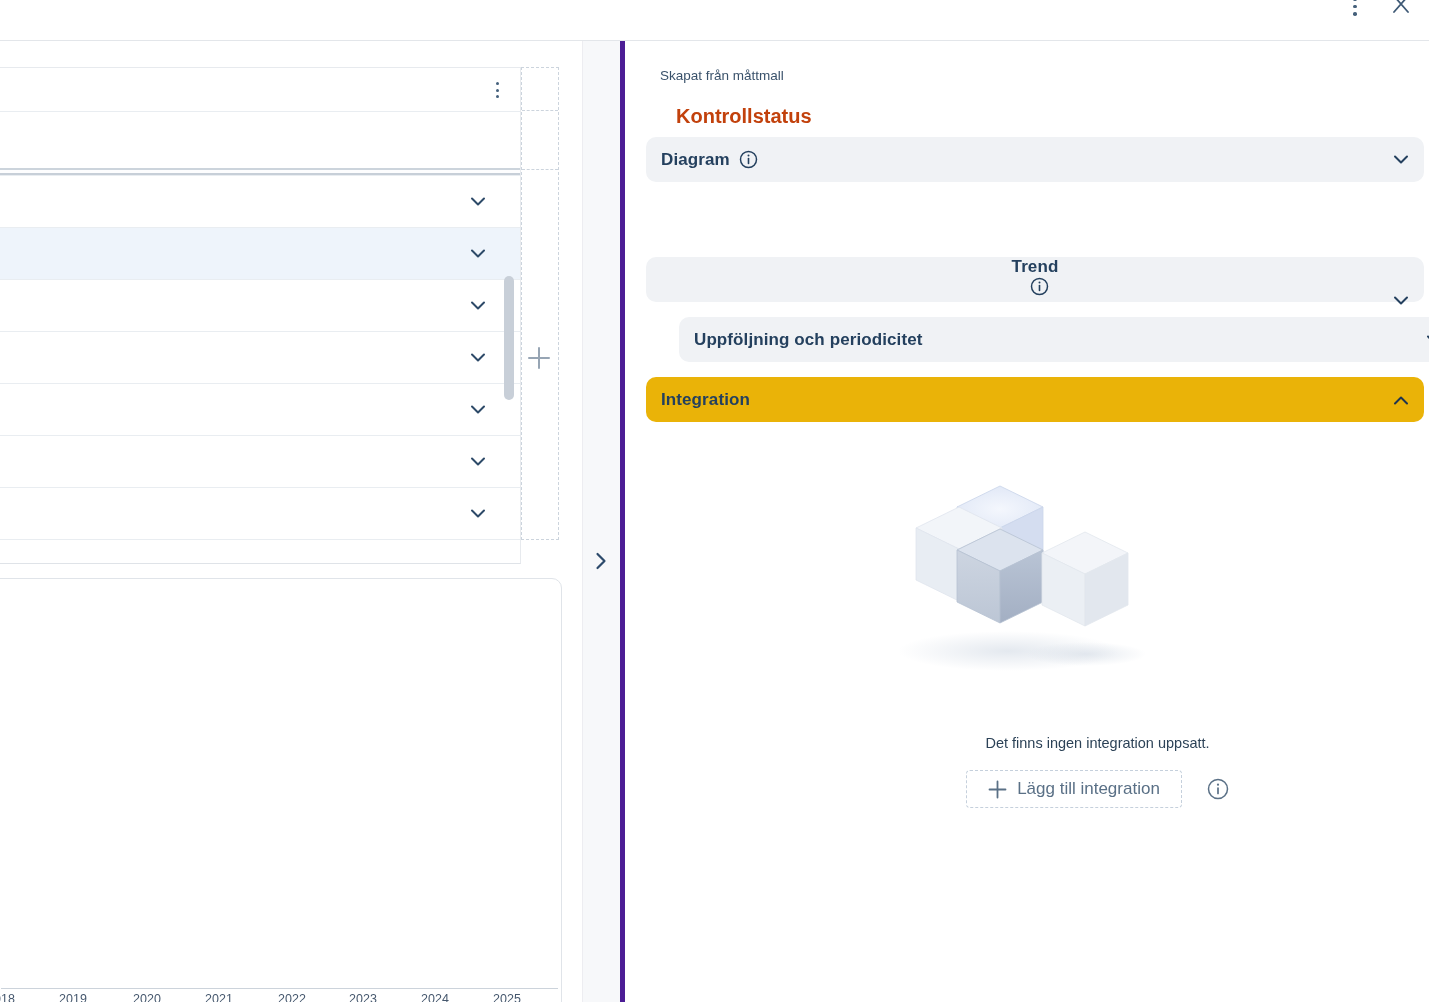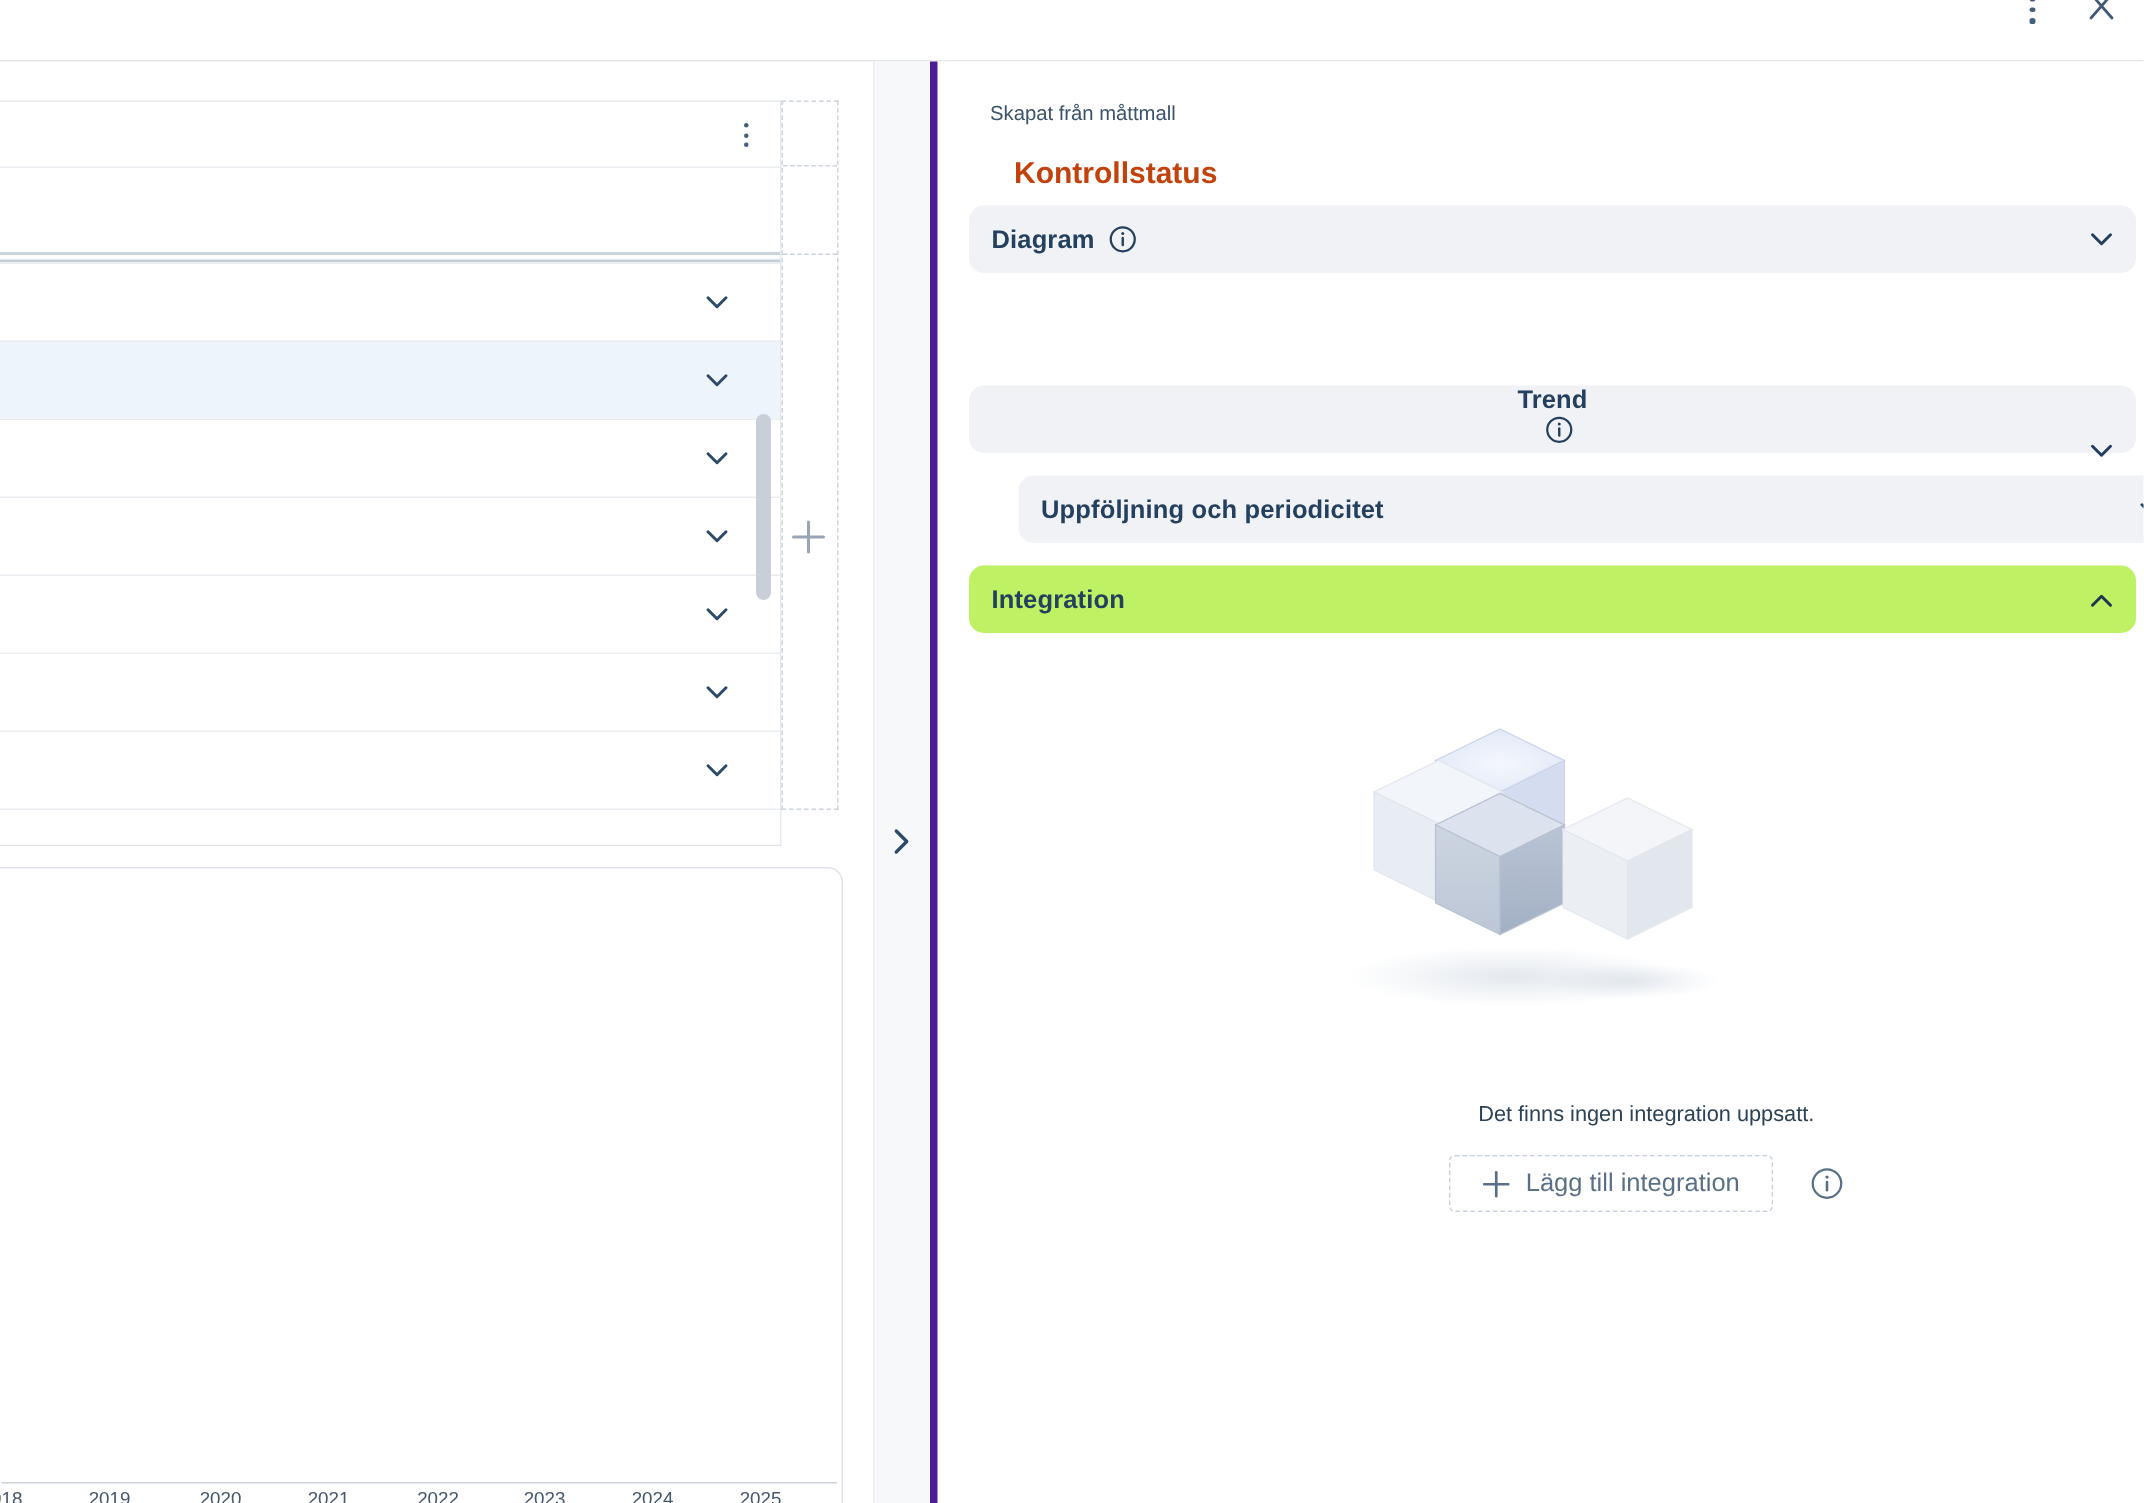--- a/index.html
+++ b/index.html
@@ -43,21 +43,21 @@
   .expand-btn{position:absolute;left:12px;top:511px;background:transparent;border:none;padding:0;cursor:pointer;}
   
   .right-panel{position:absolute;left:620px;top:41px;width:940px;height:961px;background:#fff;border-left:5px solid #4c1d95;box-sizing:border-box;text-decoration:underline;}
   .subtitle{position:absolute;left:35px;top:27px;font-size:13.5px;color:#3a526b;}
   .panel-title{position:absolute;left:35px;top:48px;margin:16px;font-size:20px;font-weight:bold;color:#c2410c;}
   .section{position:absolute;left:21px;width:778px;height:45px;border-radius:10px;background:#f0f2f5;
            display:flex;align-items:center;padding:0 15px;box-sizing:border-box;cursor:pointer;}
   .section .lbl{font-size:17px;font-weight:bold;color:#24405e;letter-spacing:.1px;}
   .section .info{margin-left:9px;display:flex;align-items:center;}
   .section .chev{margin-left:auto;display:flex;align-items:center;}
-  .section.active{background:#bef264;}
+  .section.active{background:#eab308;}
   .sec-0{top:96px;} .sec-1{top:156px;} .sec-2{top:216px;flex-direction:column;} .sec-3{top:276px;margin-left:33px;} .sec-4{top:336px;}
   .cubes{position:absolute;left:265px;top:437px;}
   .empty-text{position:absolute;left:0;top:694px;width:100%;text-align:center;padding-left:10px;box-sizing:border-box;
               font-size:14.5px;color:#2c4257;}
   .btn-row{position:absolute;left:0;top:729px;width:100%;display:flex;justify-content:center;align-items:center;gap:25px;padding-left:10px;box-sizing:border-box;}
   .add-integration{display:flex;align-items:center;gap:10px;height:38px;padding:0 21px;background:#fff;
                    border:1px dashed #c5d0dc;border-radius:4px;font-family:"Liberation Sans",sans-serif;
                    font-size:17px;color:#5a7086;cursor:pointer;}
   .info-round{background:transparent;border:none;padding:0;display:flex;align-items:center;cursor:pointer;}
 </style>

